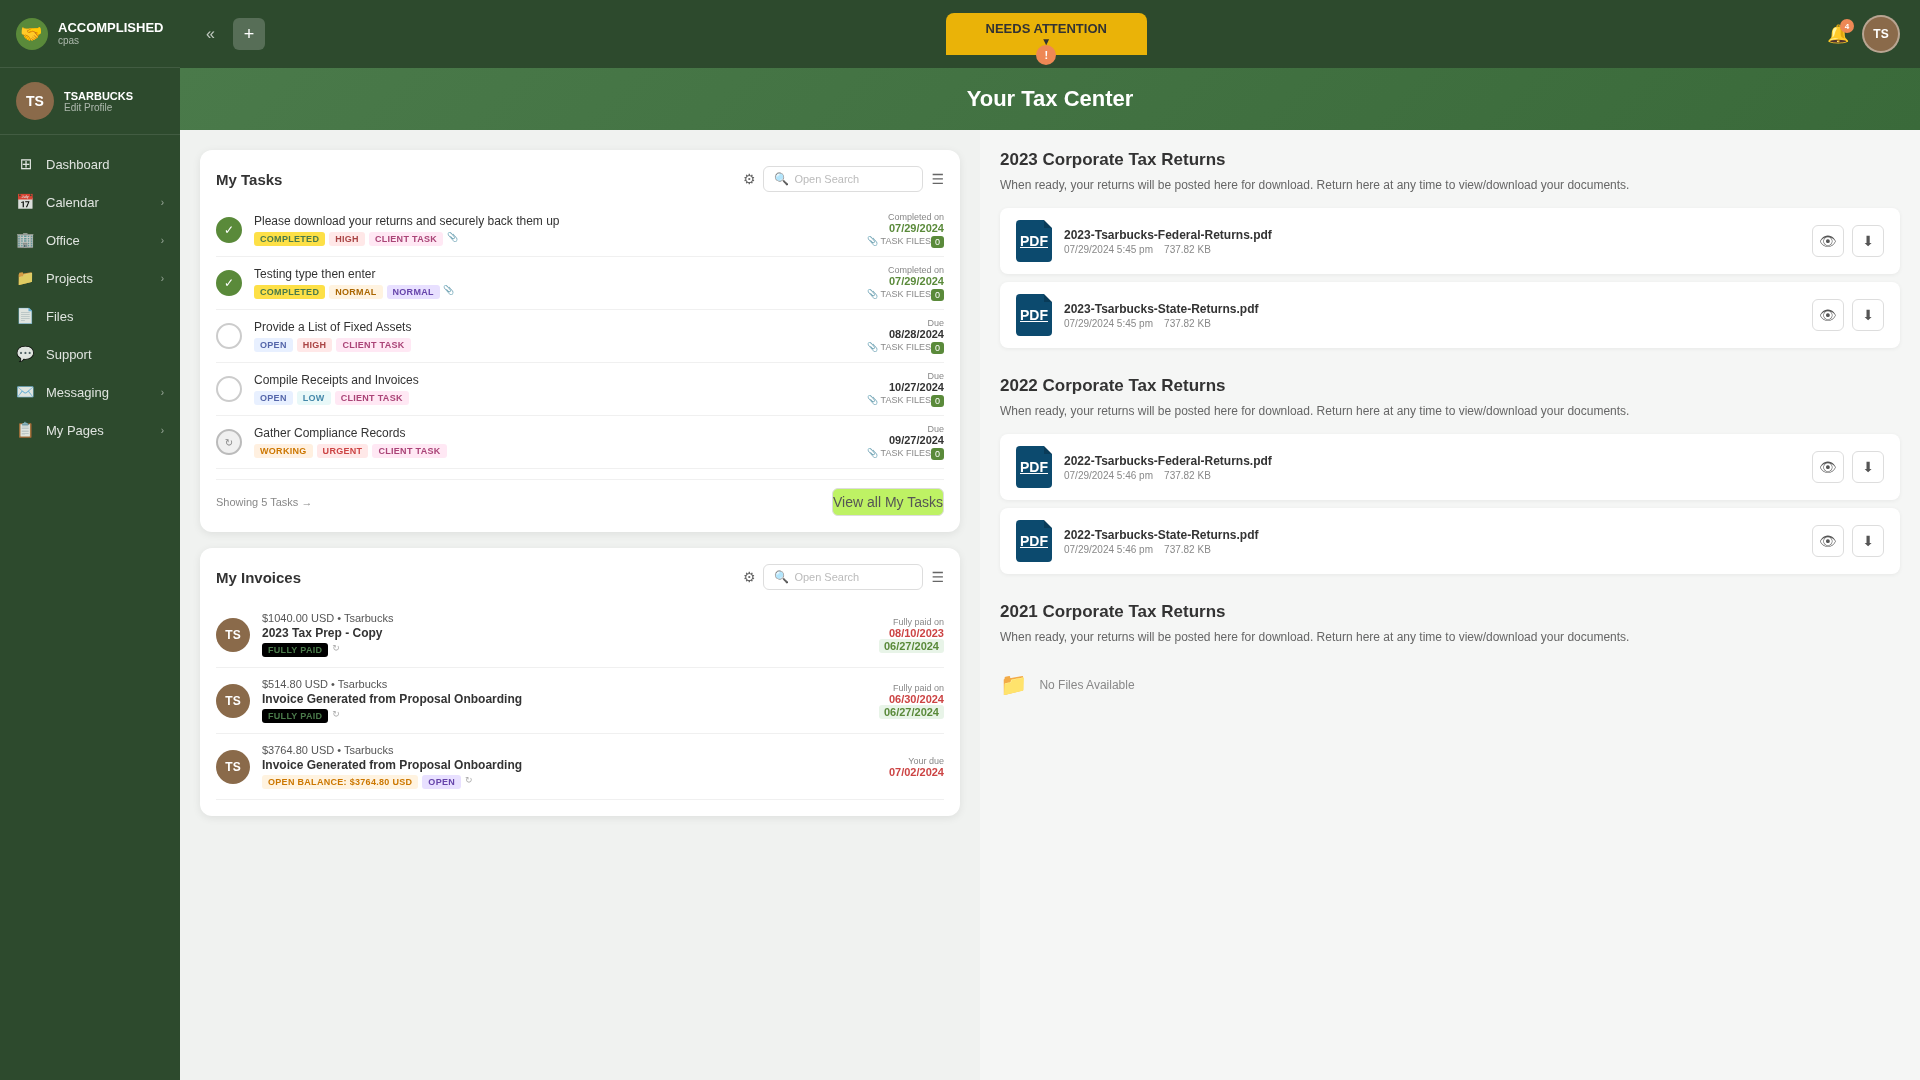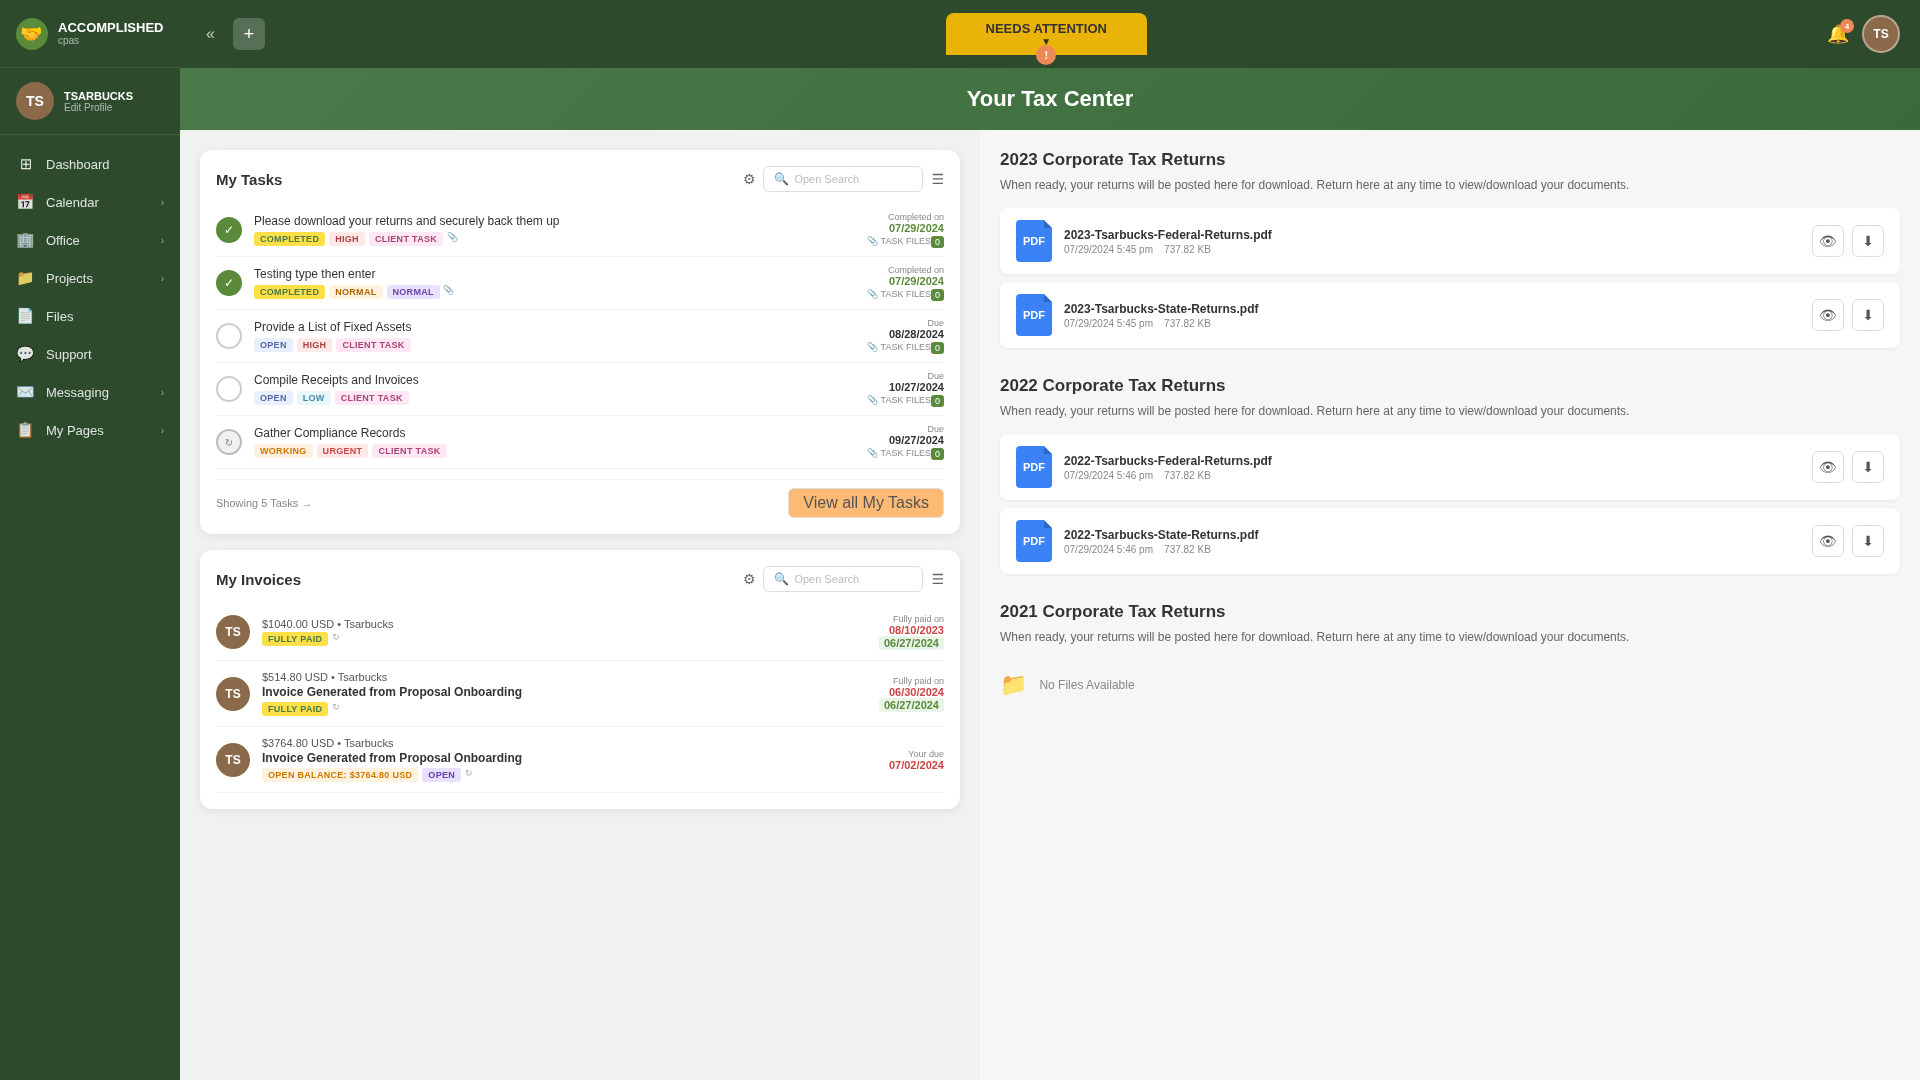--- a/index.html
+++ b/index.html
@@ -220,45 +220,45 @@
       display: flex;
       align-items: center;
       justify-content: space-between;
       margin-top: 10px;
       padding-top: 8px;
       border-top: 1px solid #f0f0f0;
     }
     .showing-text { font-size: 11px; color: #888; }
     .view-all-btn {
       border: 1px solid #ddd;
-      background: #fdba74;
+      background: #bef264;
       border-radius: 6px;
-      padding: 5px 14px;
-      font-size: 16px;
+      padding: 5px 0;
+      font-size: 14px;
       color: #555;
       cursor: pointer;
     }
 
     
     .invoice-row {
       display: flex;
       align-items: center;
       padding: 10px 0;
       border-bottom: 1px solid #f0f0f0;
       gap: 12px;
     }
     .invoice-avatar { width: 34px; height: 34px; border-radius: 50%; background: #8a6a4a; flex-shrink: 0; display: flex; align-items: center; justify-content: center; font-size: 12px; color: white; font-weight: 600; }
     .invoice-body { flex: 1; }
     .invoice-amount { font-size: 11px; color: #555; margin-bottom: 2px; }
     .invoice-name { font-size: 12px; color: #333; font-weight: 600; margin-bottom: 3px; }
     .invoice-meta { text-align: right; font-size: 10px; color: #888; }
     .inv-date { font-size: 11px; font-weight: 600; }
     .inv-date.green { color: #5a8a3a; background: #e8f4e8; padding: 1px 5px; border-radius: 3px; }
     .inv-date.red { color: #cc4444; font-weight: 700; }
-    .tag-fully-paid { background: #fde047; color: #4a7a4a; }
+    .tag-fully-paid { background: #000000; color: #4a7a4a; }
     .tag-open-balance { background: #fff3e0; color: #cc7700; }
 
     
     .right-panel {
       flex: 1;
       overflow-y: auto;
       padding: 20px;
       background: #f5f6f5;
     }
 
@@ -269,21 +269,21 @@
     .file-row {
       background: white;
       border-radius: 8px;
       padding: 12px 16px;
       display: flex;
       align-items: center;
       gap: 12px;
       margin-bottom: 8px;
       box-shadow: 0 1px 4px rgba(0,0,0,0.06);
     }
-    .pdf-icon { width: 36px; height: 42px; background: #3b82f6; border-radius: 4px; display: flex; align-items: center; justify-content: center; color: white; font-size: 11px; font-weight: 700; position: relative; flex-shrink: 0; }
+    .pdf-icon { width: 36px; height: 42px; background: #0c4a6e; border-radius: 4px; display: flex; align-items: center; justify-content: center; color: white; font-size: 14px; font-weight: 700; position: relative; flex-shrink: 0; text-decoration: underline; }
     .pdf-icon::before { content: ''; position: absolute; top: 0; right: 0; width: 0; height: 0; border-left: 8px solid rgba(0,0,0,0.2); border-top: 8px solid white; }
     .file-info { flex: 1; }
     .file-name { font-size: 12px; font-weight: 600; color: #333; }
     .file-meta { font-size: 10px; color: #888; margin-top: 2px; }
     .file-actions { display: flex; gap: 8px; }
     .file-action-btn {
       border: 1px solid #ddd;
       background: white;
       border-radius: 6px;
       width: 32px;
@@ -538,20 +538,21 @@
               <span style="color:#bbb; font-size:11px;">Open Search</span>
             </div>
             <span class="sort-icon">☰</span>
           </div>
         </div>
 
         <div class="invoice-row">
           <div class="invoice-avatar">TS</div>
           <div class="invoice-body">
             <div class="invoice-amount">$1040.00 USD • Tsarbucks</div>
+            <div class="invoice-name">2023 Tax Prep - Copy</div>
             <div class="tag-row">
               <span class="tag tag-fully-paid">FULLY PAID</span>
               <span class="task-icon-small">↻</span>
             </div>
           </div>
           <div class="invoice-meta">
             <div style="font-size:9px;">Fully paid on</div>
             <div class="inv-date red">08/10/2023</div>
             <div class="inv-date green">06/27/2024</div>
           </div>

